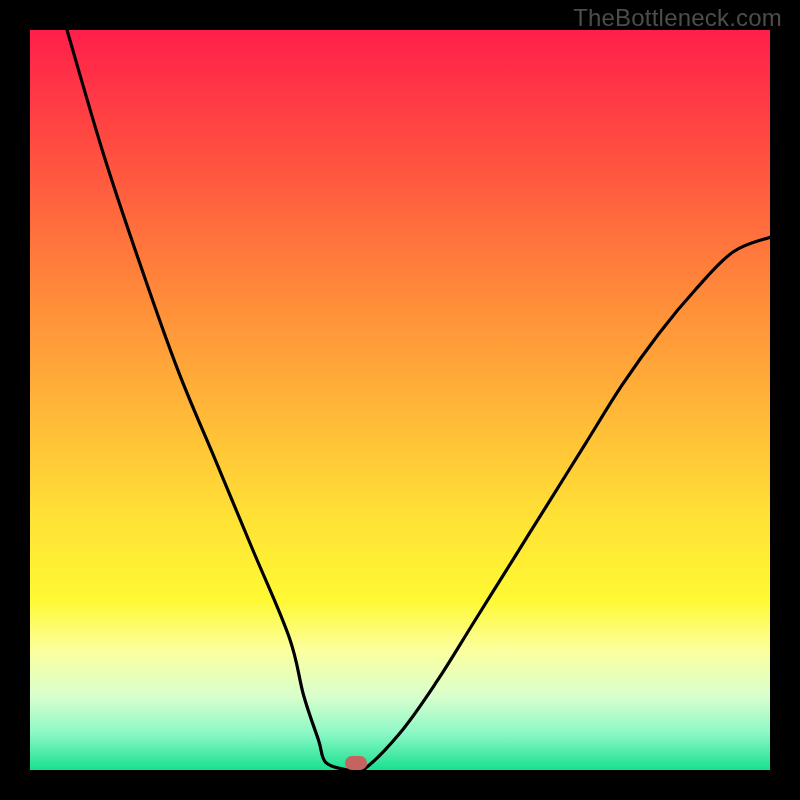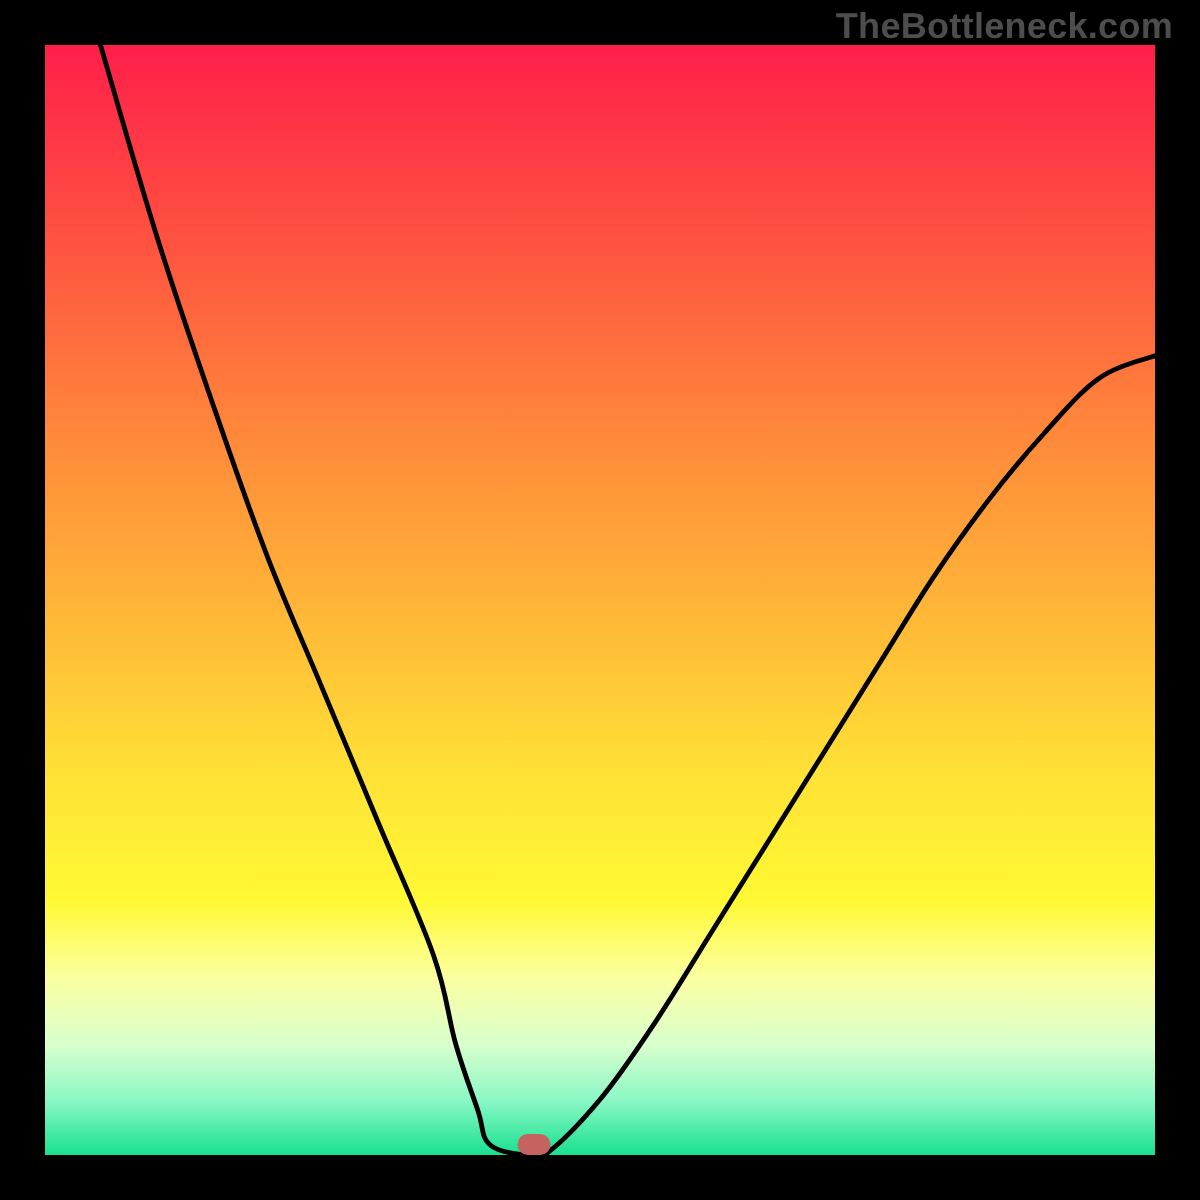--- a/index.html
+++ b/index.html
@@ -18,21 +18,21 @@
     height: 800px;
     background: #000;
   }
 
   .watermark {
     position: absolute;
     top: 4px;
     right: 18px;
     color: #4d4d4d;
     font-size: 24px;
-    font-weight: 700;
+    font-weight: 400;
     letter-spacing: 0.2px;
     z-index: 4;
   }
 
   .plot-area {
     position: absolute;
     left: 30px;
     top: 30px;
     width: 740px;
     height: 740px;

